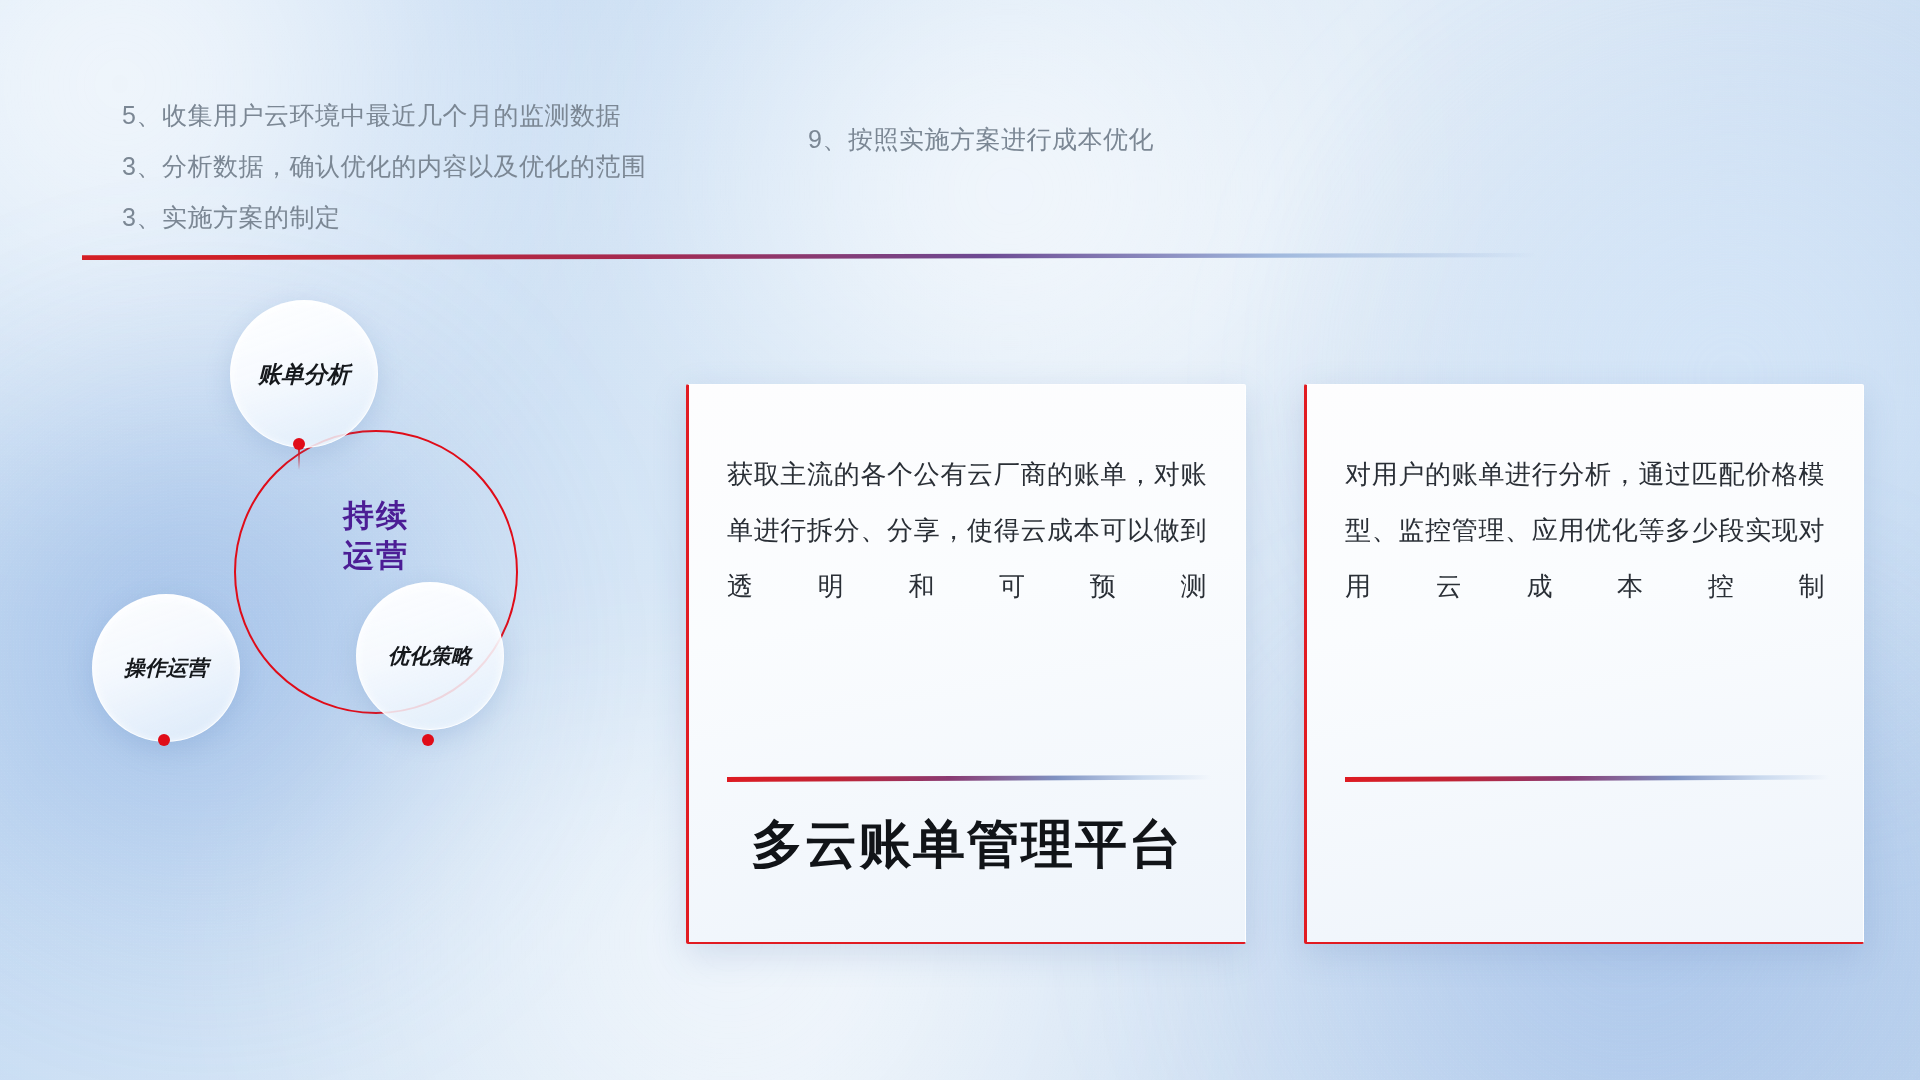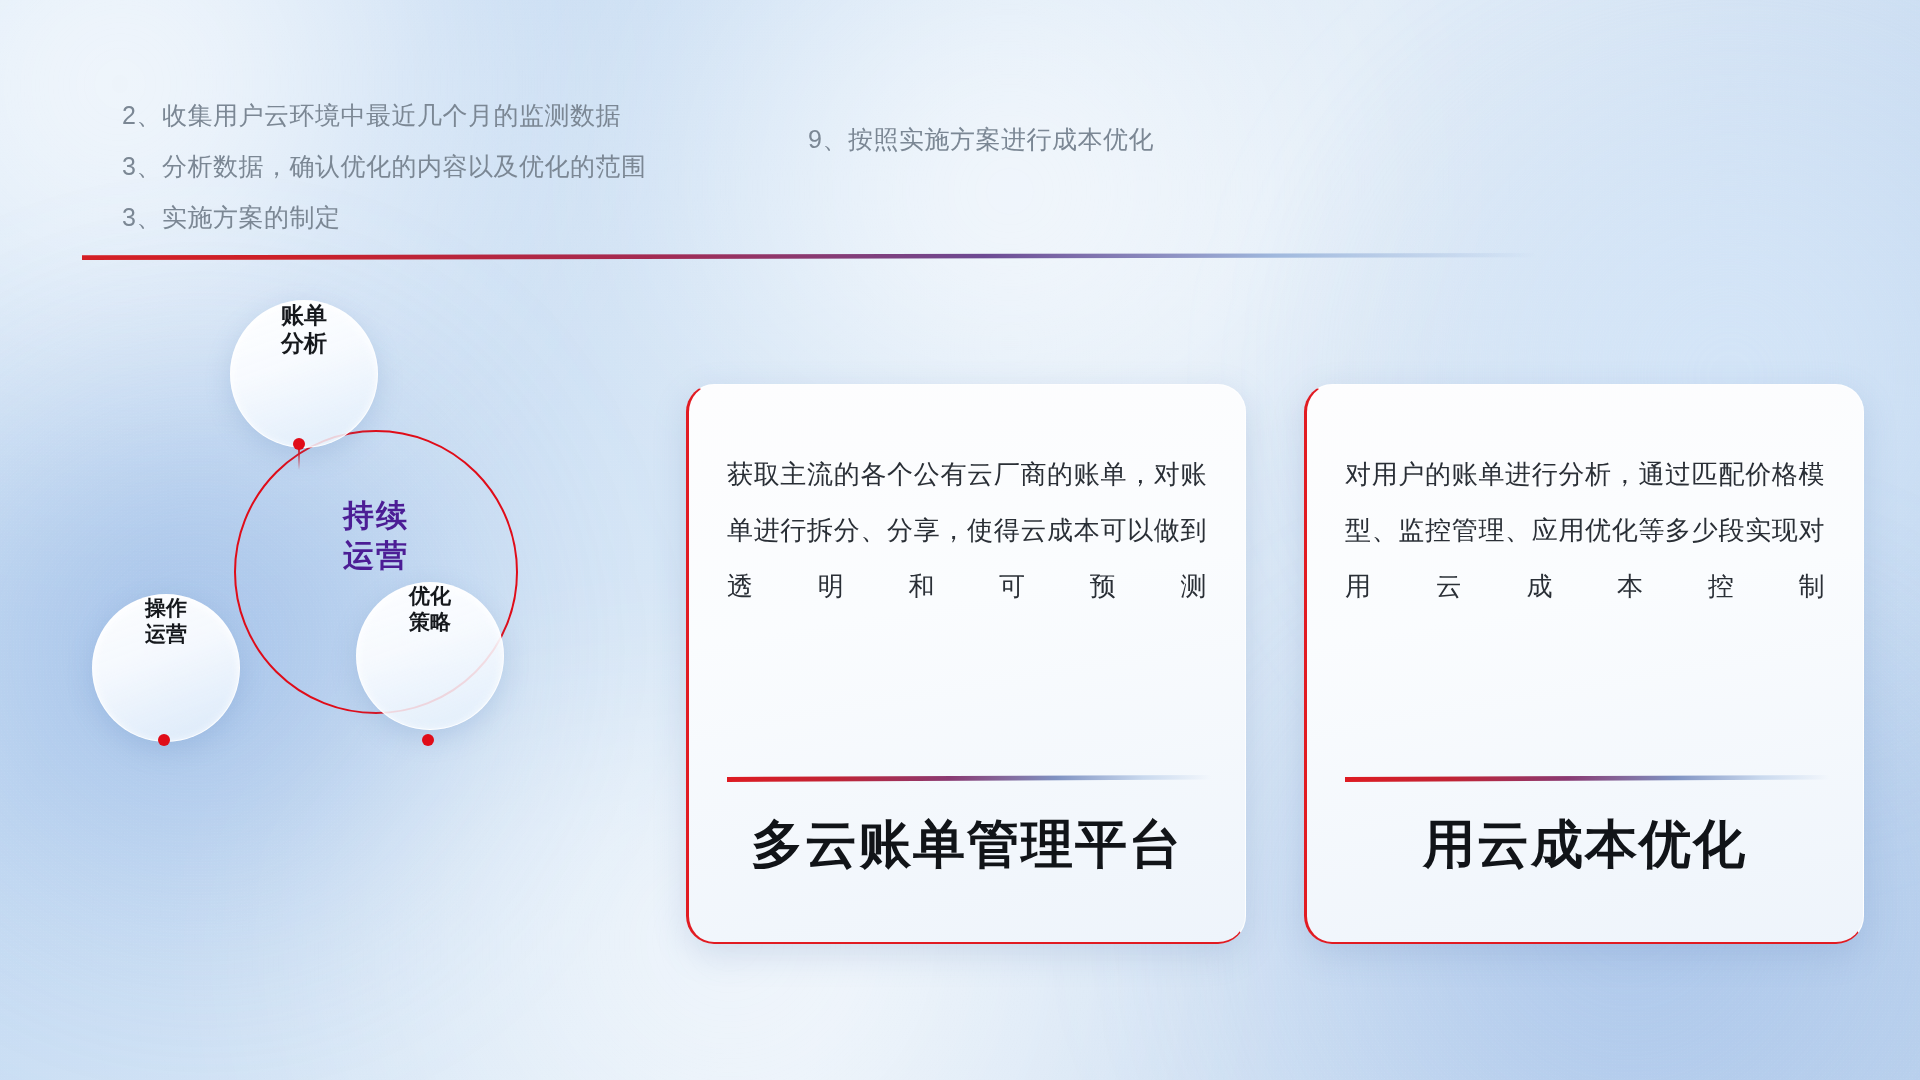--- a/index.html
+++ b/index.html
@@ -50,42 +50,42 @@
   .diagram{position:absolute;left:78px;top:288px;width:470px;height:480px;}
   .ring{
     position:absolute;left:156px;top:142px;width:284px;height:284px;
     border-radius:50%;border:2.6px solid #e00c18;box-sizing:border-box;
   }
   .bubble{
     position:absolute;border-radius:50%;
     background:linear-gradient(160deg,rgba(255,255,255,.97) 0%,rgba(250,252,255,.93) 42%,rgba(228,240,252,.80) 100%);
     border:1px solid rgba(255,255,255,.95);
     box-shadow:0 8px 26px rgba(90,130,185,.22), inset 0 2px 8px rgba(255,255,255,.9);
-    display:flex;flex-direction:column;align-items:center;
-    color:#15181c;font-weight:bold;line-height:1.22;text-align:center;
+    display:flex;flex-direction:row;align-items:center;justify-content:center;
+    color:#15181c;font-weight:bold;line-height:1.22;text-align:center;font-style:italic;
   }
   .bub-top{left:152px;top:12px;width:146px;height:146px;font-size:23px;}
   .bub-left{left:14px;top:306px;width:146px;height:146px;font-size:21px;}
   .bub-right{left:278px;top:294px;width:146px;height:146px;font-size:21px;}
   .dot{position:absolute;width:12px;height:12px;border-radius:50%;background:#e00c18;}
   .dot-top{left:215px;top:150px;}
   .dot-left{left:80px;top:446px;}
   .dot-right{left:344px;top:446px;}
   .tick{position:absolute;width:2px;background:linear-gradient(180deg,#c8202b,rgba(200,32,43,0));}
   .tick-top{left:220px;top:160px;height:22px;}
   .center-label{
     position:absolute;left:156px;top:208px;width:284px;
     text-align:center;color:#4c1d95;font-weight:bold;font-size:31px;line-height:1.3;
     letter-spacing:2px;
   }
 
   
   .card{
     position:absolute;top:384px;width:560px;height:560px;
-    border-radius:28px;
+    border-radius:2px;
     background:linear-gradient(170deg,#fdfdfe 0%,#fafcfe 40%,#eef4fb 100%);
     border:1px solid rgba(255,255,255,.9);
     border-left:3px solid #e11b22;
     border-bottom:2px solid #e11b22;
     box-shadow:0 10px 34px rgba(88,126,178,.20);
     box-sizing:border-box;
     padding:62px 38px 0 38px;
   }
   .card-1{left:686px;}
   .card-2{left:1304px;}
@@ -111,21 +111,21 @@
   <div class="bg-base"></div>
   <div class="bg-blob blob-a"></div>
   <div class="bg-blob blob-b"></div>
   <div class="bg-blob blob-c"></div>
   <div class="bg-blob blob-d"></div>
   <div class="bg-blob blob-e"></div>
   <div class="bg-blob blob-f"></div>
   <div class="bg-noise"></div>
 
   <div class="list list-left">
-    <div class="row">2、收集用户云环境中最近几个月的监测数据</div>
+    <div class="row">5、收集用户云环境中最近几个月的监测数据</div>
     <div class="row">3、分析数据，确认优化的内容以及优化的范围</div>
     <div class="row">3、实施方案的制定</div>
   </div>
 
   <div class="list list-right">
     <div class="row">9、按照实施方案进行成本优化</div>
   </div>
 
   <div class="main-divider"></div>
 
@@ -160,16 +160,15 @@
 
   <div class="card card-1">
     <div class="card-body">获取主流的各个公有云厂商的账单，对账单进行拆分、分享，使得云成本可以做到透明和可预测</div>
     <div class="card-rule"></div>
     <div class="card-title">多云账单管理平台</div>
   </div>
 
   <div class="card card-2">
     <div class="card-body">对用户的账单进行分析，通过匹配价格模型、监控管理、应用优化等多少段实现对用云成本控制</div>
     <div class="card-rule"></div>
-    <div class="card-title">用云成本优化</div>
   </div>
 
 </div>
 
 </body></html>

